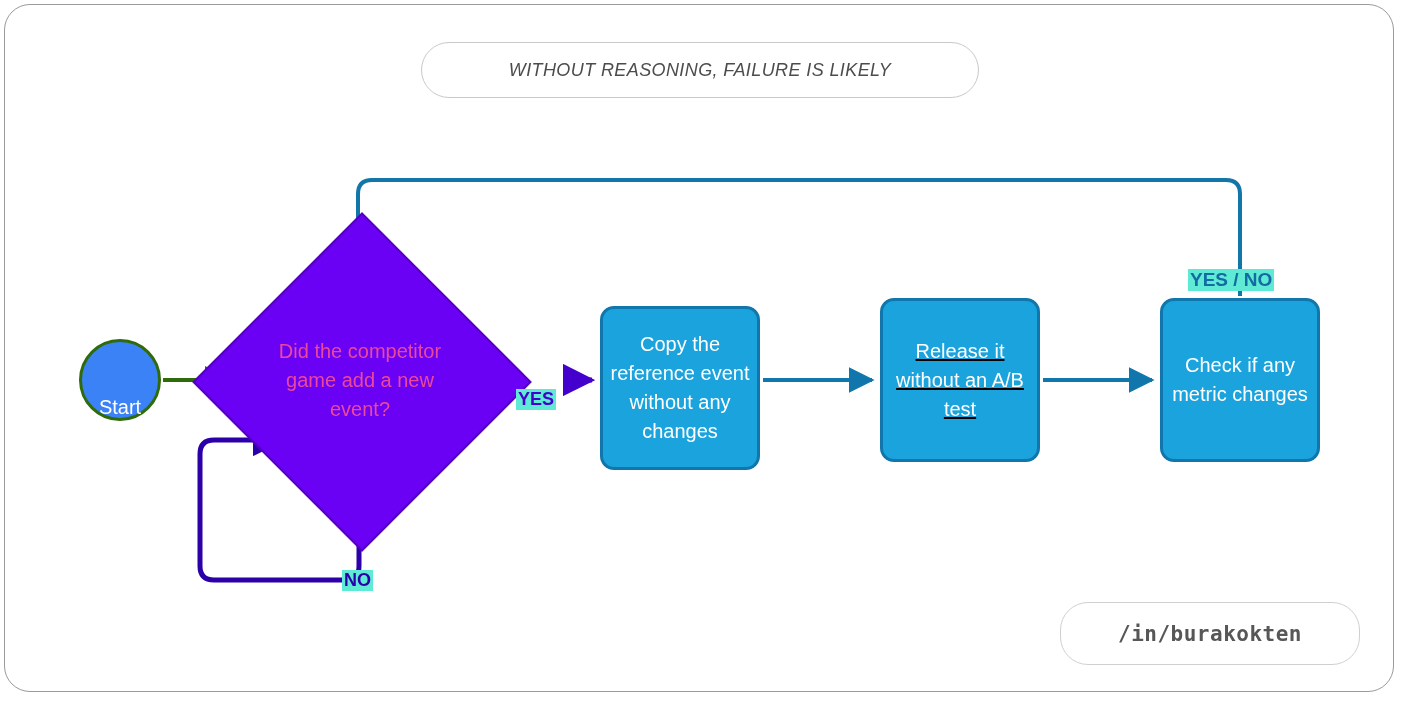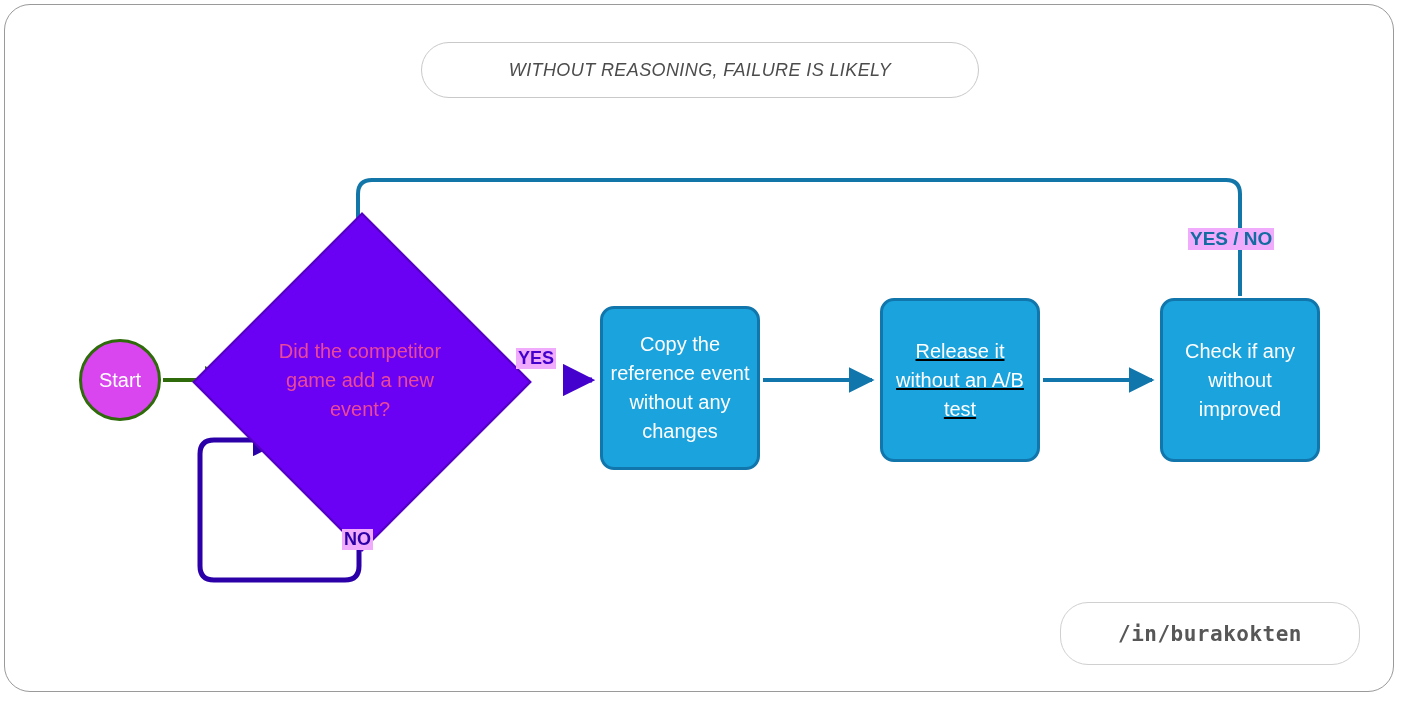--- a/index.html
+++ b/index.html
@@ -91,22 +91,23 @@
     justify-content: center;
     text-align: center;
   }
 
   #start-node {
     left: 79px;
     top: 339px;
     width: 82px;
     height: 82px;
     border-radius: 50%;
-    background: #d946ef;
+    background: #3b82f6;
     border: 3px solid #2f6b0b;
+    align-items: flex-end;
   }
   #start-node .node-label {
     color: #ffffff;
     font-size: 20px;
     line-height: 22px;
   }
 
   #decision-node {
     left: 242px;
     top: 262px;
@@ -149,22 +150,23 @@
   #process-copy   { left: 600px; margin-top: 8px; }
   #process-release{ left: 880px; text-decoration: underline; }
   #process-check  { left: 1160px; }
 
   
   .edge-label {
     position: absolute;
     font-size: 18px;
     font-weight: 700;
     white-space: nowrap;
-    background: #f0abfc;
+    background: #5eead4;
     padding: 0 2px;
+    margin-top: 41px;
   }
   #label-yes { left: 516px; top: 348px; color: #4400cc; }
   #label-no  { left: 342px; top: 529px; color: #2b00a8; }
   #label-yesno { left: 1188px; top: 228px; color: #136ba1; font-size: 19px; }
 </style>
 </head>
 <body>
 
 <div id="canvas">
 
@@ -220,21 +222,21 @@
 
   <div id="process-copy" class="node process-node">
     <span class="node-label">Copy the reference event without any changes</span>
   </div>
 
   <div id="process-release" class="node process-node">
     <span class="node-label">Release it without an A/B test</span>
   </div>
 
   <div id="process-check" class="node process-node">
-    <span class="node-label">Check if any without improved</span>
+    <span class="node-label">Check if any metric changes</span>
   </div>
 
   <span id="label-yes" class="edge-label">YES</span>
   <span id="label-no" class="edge-label">NO</span>
   <span id="label-yesno" class="edge-label">YES / NO</span>
 
   <div id="handle-badge">
     <span class="handle-text">/in/burakokten</span>
   </div>
 

